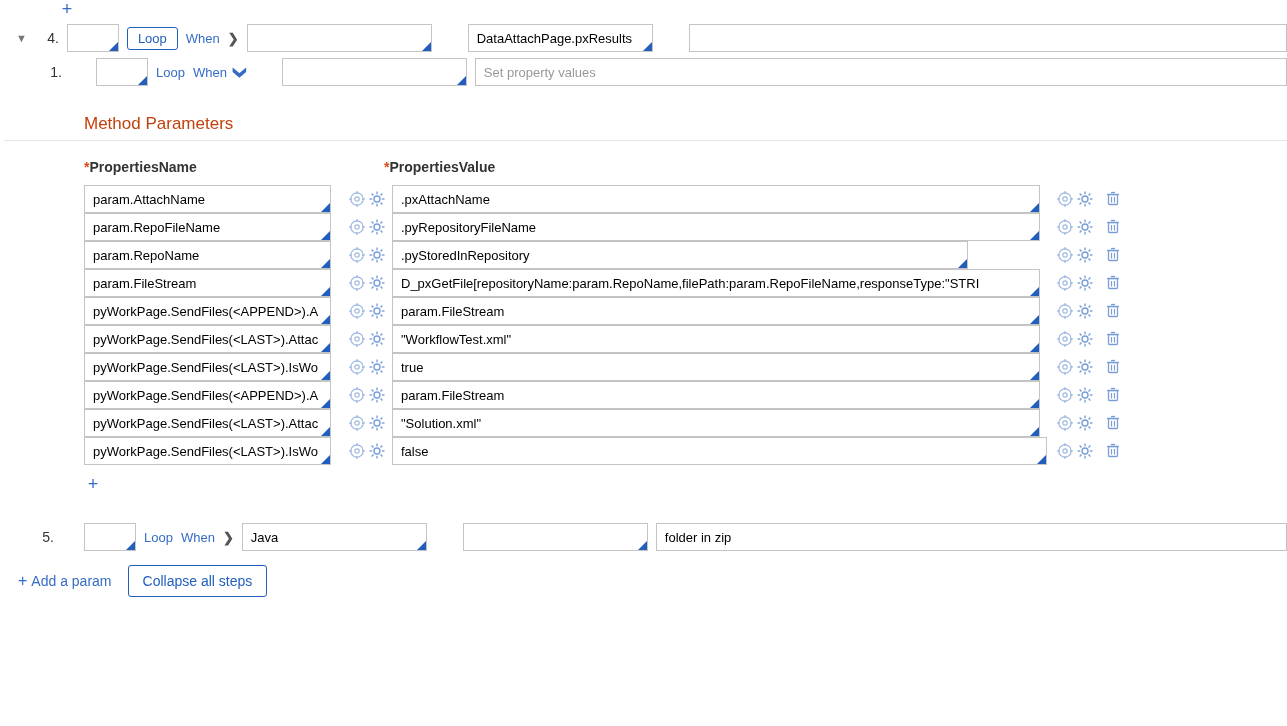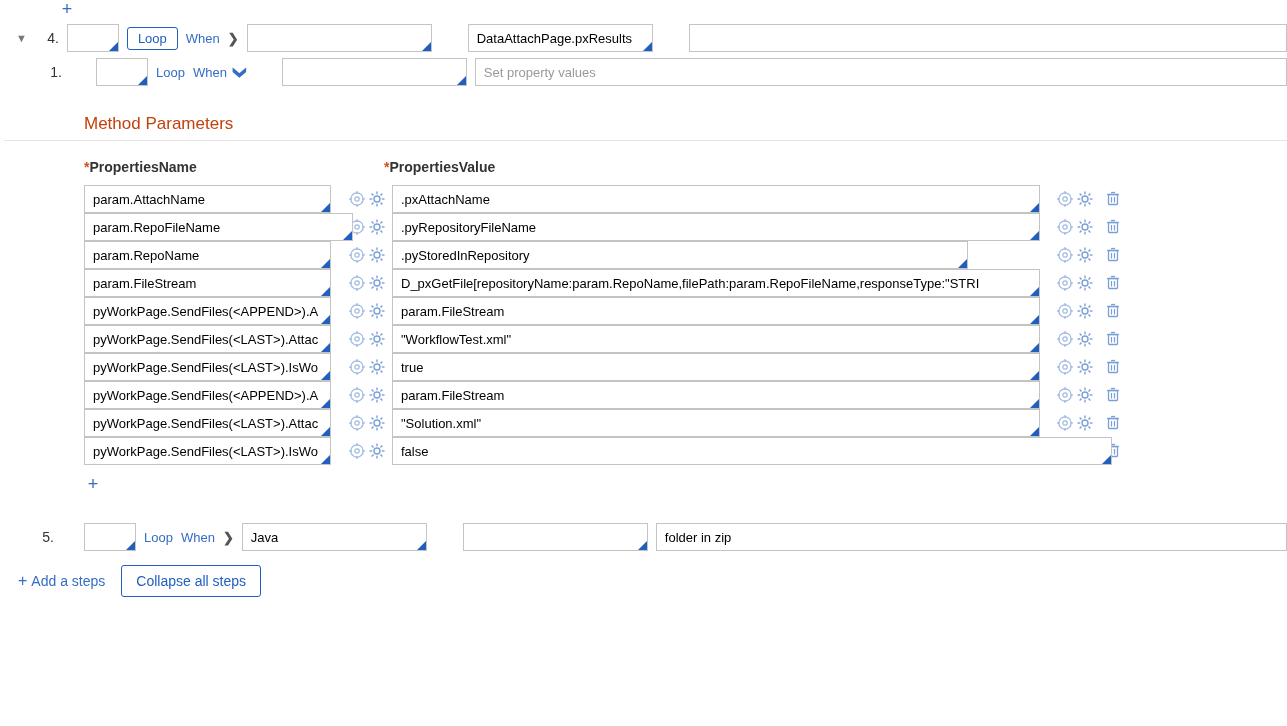--- a/index.html
+++ b/index.html
@@ -287,21 +287,21 @@
             </svg>
           </span>
      </span>
       </div>
       <div class="cell  "><span class="trash">
           <svg width="16" height="16">
             <use href="#i-trash"></use>
           </svg>
         </span></div>
       <div class="cell  ">
-        <span class="field corner" style="width:269px;display:block">
+        <span class="field corner" style="width:247px;display:block">
        <input value="param.RepoFileName" style="">
      </span>
       </div>
       <div class="cell  ">
         <span class="actions">
        <span class="target">
             <svg width="16" height="16">
               <use href="#i-target"></use>
             </svg>
           </span>
@@ -650,21 +650,21 @@
             </svg>
           </span>
        <span class="gear">
             <svg width="16" height="16">
               <use href="#i-gear"></use>
             </svg>
           </span>
      </span>
       </div>
       <div class="cell  ">
-        <span class="field corner" style="width:720px;display:block">
+        <span class="field corner" style="width:655px;display:block">
        <input value="false" style="">
      </span>
       </div>
       <div class="cell  ">
         <span class="actions">
        <span class="target">
             <svg width="16" height="16">
               <use href="#i-target"></use>
             </svg>
           </span>
@@ -695,18 +695,18 @@
     <span class="chev">❯</span>
     <span class="field corner" style="width:185px"><input value="Java" style=""></span>
     <span style="width:20px"></span>
     <span class="field corner" style="width:185px"><input style=""></span>
     <span class="field" style="flex:1"><input value="folder in zip" style=""></span>
   </div>
 
   <div class="footer">
     <span class="add-step">
       <span style="font-size:16px">+</span>
-      <span>Add a steps</span>
+      <span>Add a param</span>
     </span>
     <button class="collapse-btn">Collapse all steps</button>
   </div>
 
 </div>
 
 </body></html>

